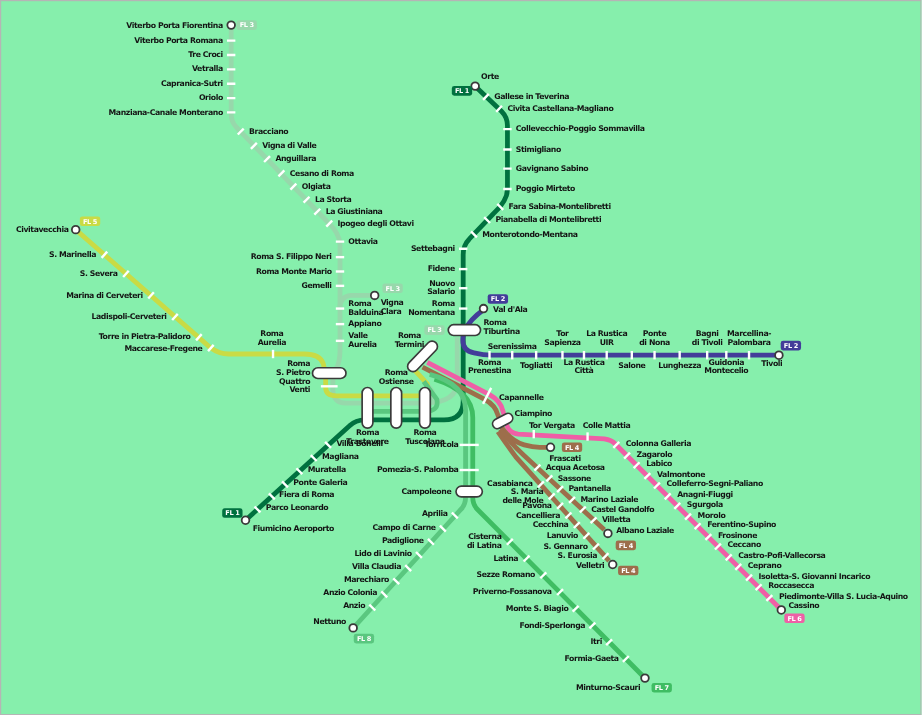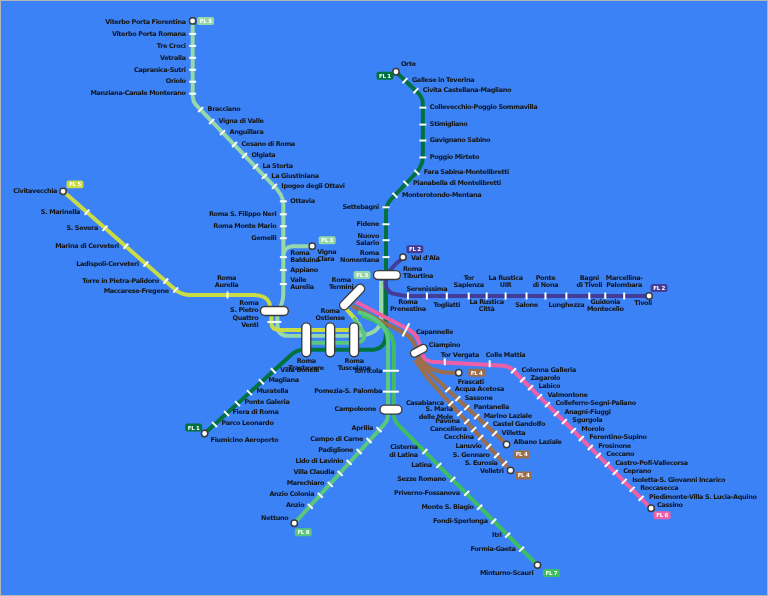--- a/index.html
+++ b/index.html
@@ -1,16 +1,16 @@
 <!DOCTYPE html>
 <html><head>
 <meta charset="utf-8">
 <style>
   html,body{margin:0;padding:0;background:#e8e8e8;}
-  .frame{position:relative;width:766px;height:594px;border:1px solid #b5b5b5;background:#3b82f6;overflow:hidden;}
+  .frame{position:relative;width:766px;height:594px;border:1px solid #b5b5b5;background:#86efac;overflow:hidden;}
   svg{display:block;}
   text{font-family:"DejaVu Sans","Liberation Sans",sans-serif;font-weight:700;}
 </style>
 </head>
 <body>
 
 <div class="frame">
   <svg id="map-svg" width="766" height="594" viewBox="0 0 768 596">
       <path d="M 192 20 L 192 94 Q 192 101 196 105 L 272 184 Q 283 194 283 204 L 283 292 Q 283 301 280 307 L 277 316 L 277 324 Q 277 336 288 336 L 350 336 Q 362 336 360 326 L 349 312" fill="none" stroke="#97d8ab" stroke-width="4" stroke-linecap="butt"></path>
       <path d="M 283 256 Q 283 247 292 246 L 310 246" fill="none" stroke="#97d8ab" stroke-width="4" stroke-linecap="butt"></path>

